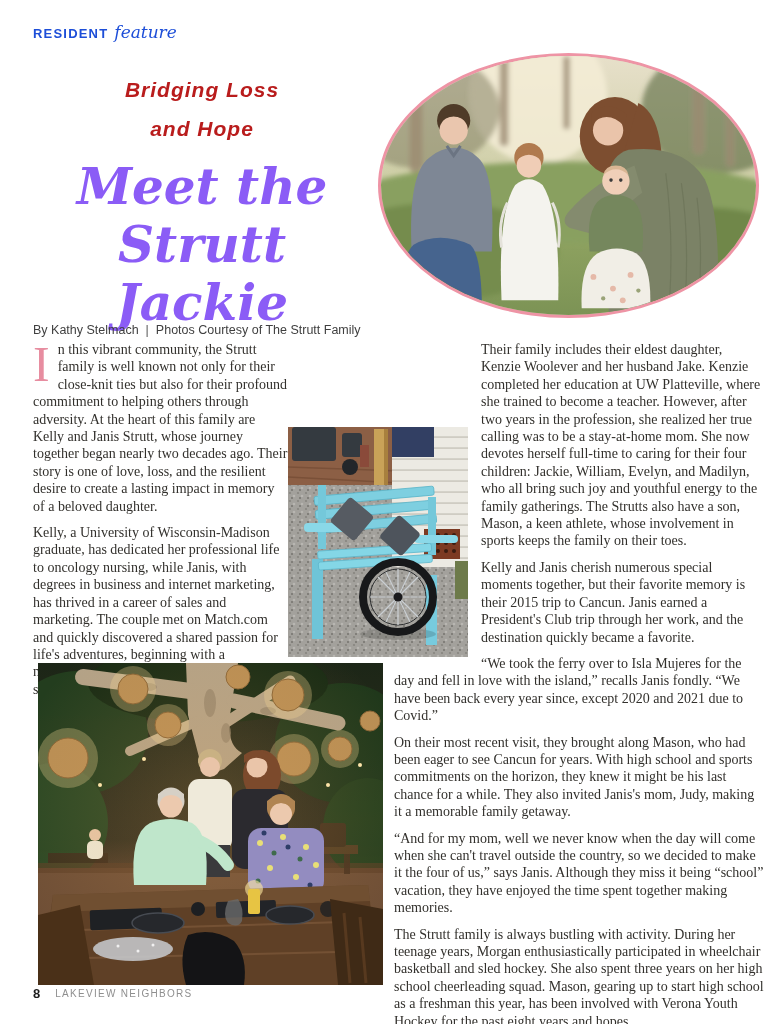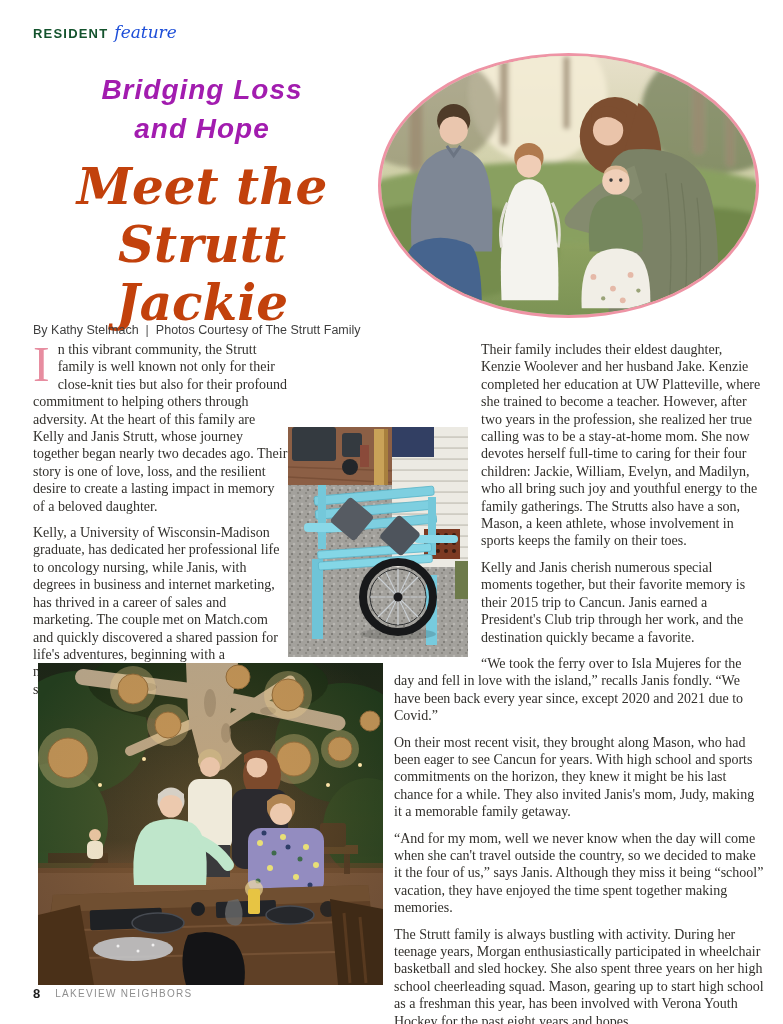--- a/index.html
+++ b/index.html
@@ -2,29 +2,29 @@
 <html><head>
 <meta charset="utf-8">
 <style>
   html,body{margin:0;padding:0;background:#ffffff;}
   .page{position:relative;width:783px;height:1024px;background:#ffffff;overflow:hidden;
         font-family:"Liberation Serif",serif;color:#32302c;}
 
   
   .kicker{position:absolute;left:33px;top:22px;display:flex;align-items:baseline;gap:6px;}
   .kicker-bold{font-family:"Liberation Sans",sans-serif;font-weight:800;font-size:13px;
-               letter-spacing:1.2px;color:#14532d;}
+               letter-spacing:1.2px;color:#1d4ed8;}
   .kicker-italic{font-family:"DejaVu Serif",serif;font-style:italic;font-size:17px;color:#1d4ed8;}
 
   
   .titleblock{position:absolute;left:28px;top:70px;width:348px;text-align:center;}
   .t-gray{font-family:"Liberation Sans",sans-serif;font-weight:700;font-style:italic;
-          font-size:28px;line-height:39px;color:#a21caf;letter-spacing:1px;}
+          font-size:21px;line-height:39px;color:#b91c1c;letter-spacing:1px;}
   .t-script{font-family:"DejaVu Serif",serif;font-style:italic;font-weight:700;
-            font-size:50px;line-height:58px;color:#c2410c;}
+            font-size:50px;line-height:58px;color:#8b5cf6;}
   .t-script.first{margin-top:10px;}
 
   
   .oval{position:absolute;left:378px;top:53px;width:381px;height:265px;border-radius:50%;
         border:3px solid #ee94a5;overflow:hidden;box-sizing:border-box;background:#dcd6c0;}
   .oval svg{display:block;width:100%;height:100%;}
 
   
   .byline{position:absolute;left:33px;top:323px;font-family:"Liberation Sans",sans-serif;
           font-size:12.5px;color:#3f3f3f;}

